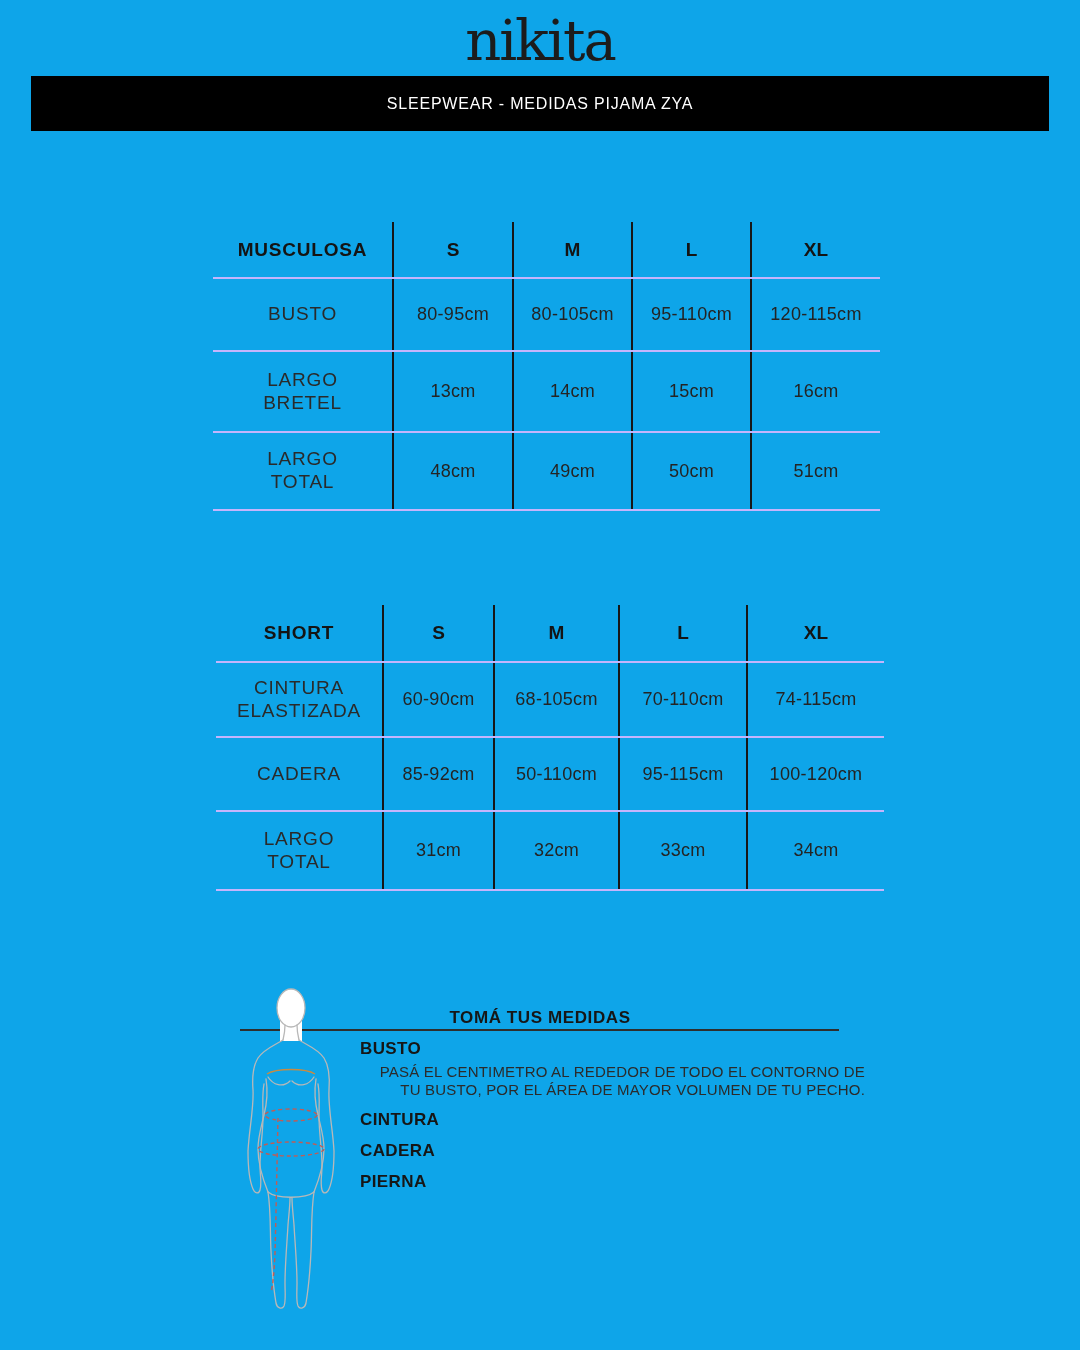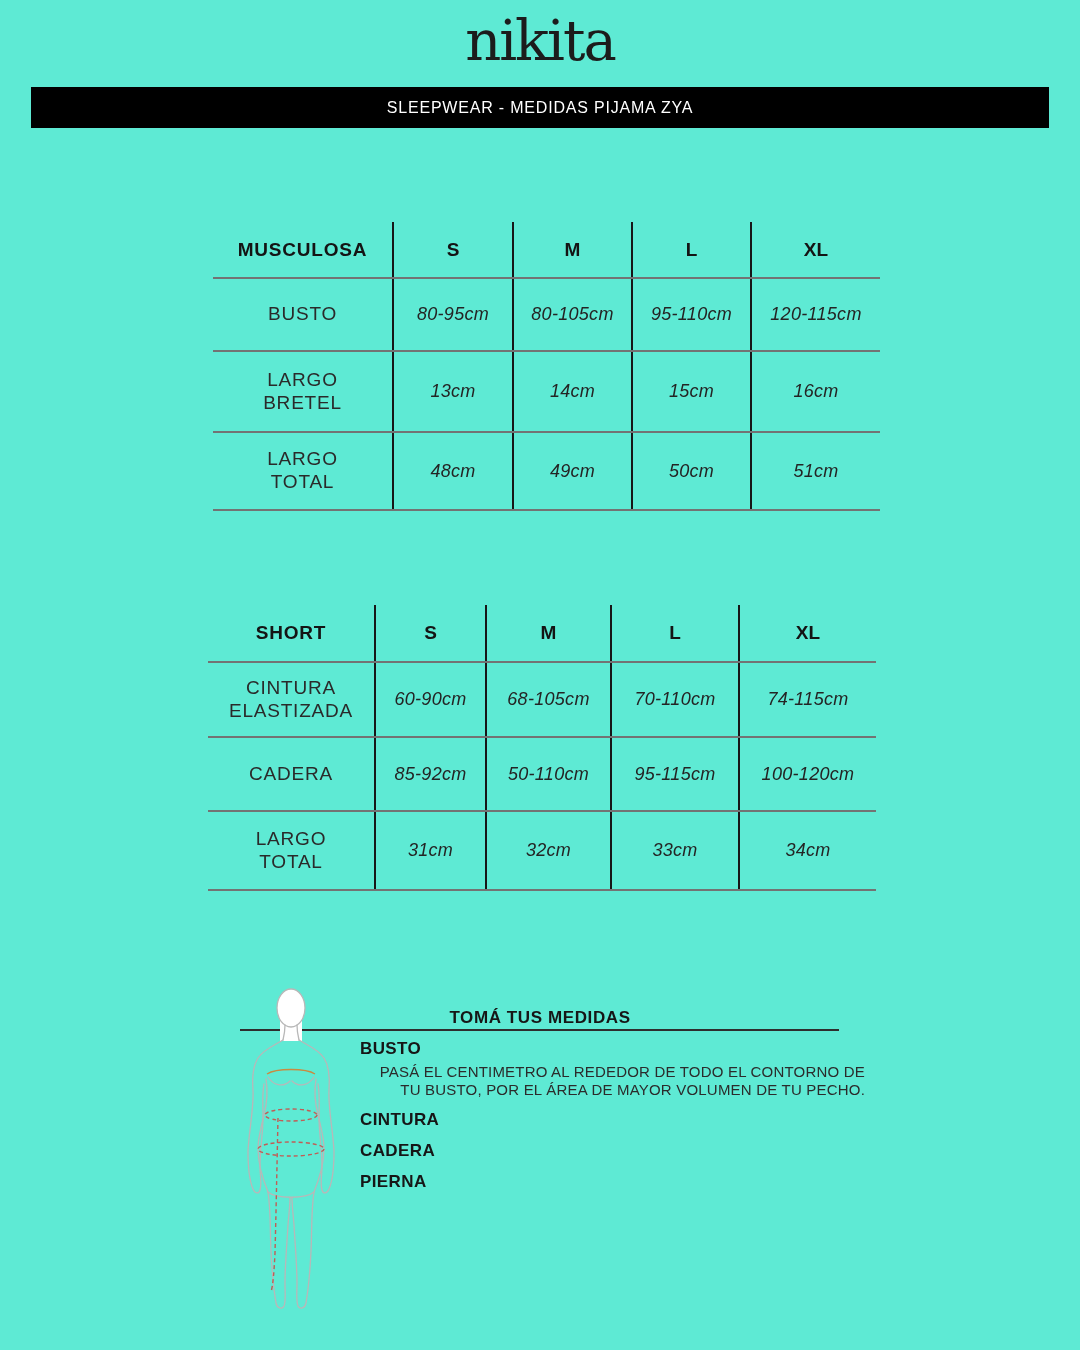--- a/index.html
+++ b/index.html
@@ -1,54 +1,54 @@
 <!DOCTYPE html>
 <html><head>
 <meta charset="utf-8">
 <style>
   html,body { margin:0; padding:0; background:#ffffff; }
   .page {
     position:relative; width:1080px; height:1350px; margin:0 auto;
-    background:#5eead4; overflow:hidden;
+    background:#0ea5e9; overflow:hidden;
     font-family:"Liberation Sans", sans-serif; color:#1d1d1d;
   }
 
   
   .logo {
     position:absolute; top:6px; left:0; width:100%;
     text-align:center;
     font-family:"DejaVu Serif", serif;
     font-size:56px; line-height:70px; letter-spacing:-2px;
     color:#1c1c1c;
   }
   .banner {
-    position:absolute; top:87px; left:31px; width:1018px; height:41px;
+    position:absolute; top:76px; left:31px; width:1018px; height:55px;
     background:#000000; color:#ffffff;
     display:flex; align-items:center; justify-content:center;
     font-size:16px; letter-spacing:0.8px;
   }
 
   
   table.size-table {
     position:absolute; border-collapse:collapse; table-layout:fixed;
   }
   .size-table th, .size-table td {
     padding:0; text-align:center; vertical-align:middle;
-    border-bottom:2px solid #737373;
+    border-bottom:2px solid #c4b5fd;
   }
   .size-table th + th, .size-table td + td { border-left:2px solid #171717; }
   .size-table th.tname { font-size:19px; font-weight:bold; letter-spacing:0.8px; color:#141414; }
   .size-table th.tsize { font-size:19px; font-weight:bold; color:#141414; }
   .size-table td.tlabel {
     font-size:19px; letter-spacing:0.8px; color:#2a2a2a;
     white-space:pre-line; line-height:1.2;
   }
-  .size-table td.tval { font-size:18px; color:#242424; letter-spacing:0.3px;font-style:italic; }
+  .size-table td.tval { font-size:18px; color:#242424; letter-spacing:0.3px; }
   #table-musculosa { top:222px; left:213px; }
-  #table-short     { top:605px; left:208px; }
+  #table-short     { top:605px; left:216px; }
 
   
   .measures { position:absolute; top:985px; left:0; width:988px; height:365px; }
   .m-title {
     position:absolute; top:23px; left:240px; width:600px;
     text-align:center; font-weight:bold; font-size:17px; letter-spacing:0.6px;
     color:#161616;
   }
   .m-line {
     position:absolute; top:44px; left:240px; width:599px; height:0;

